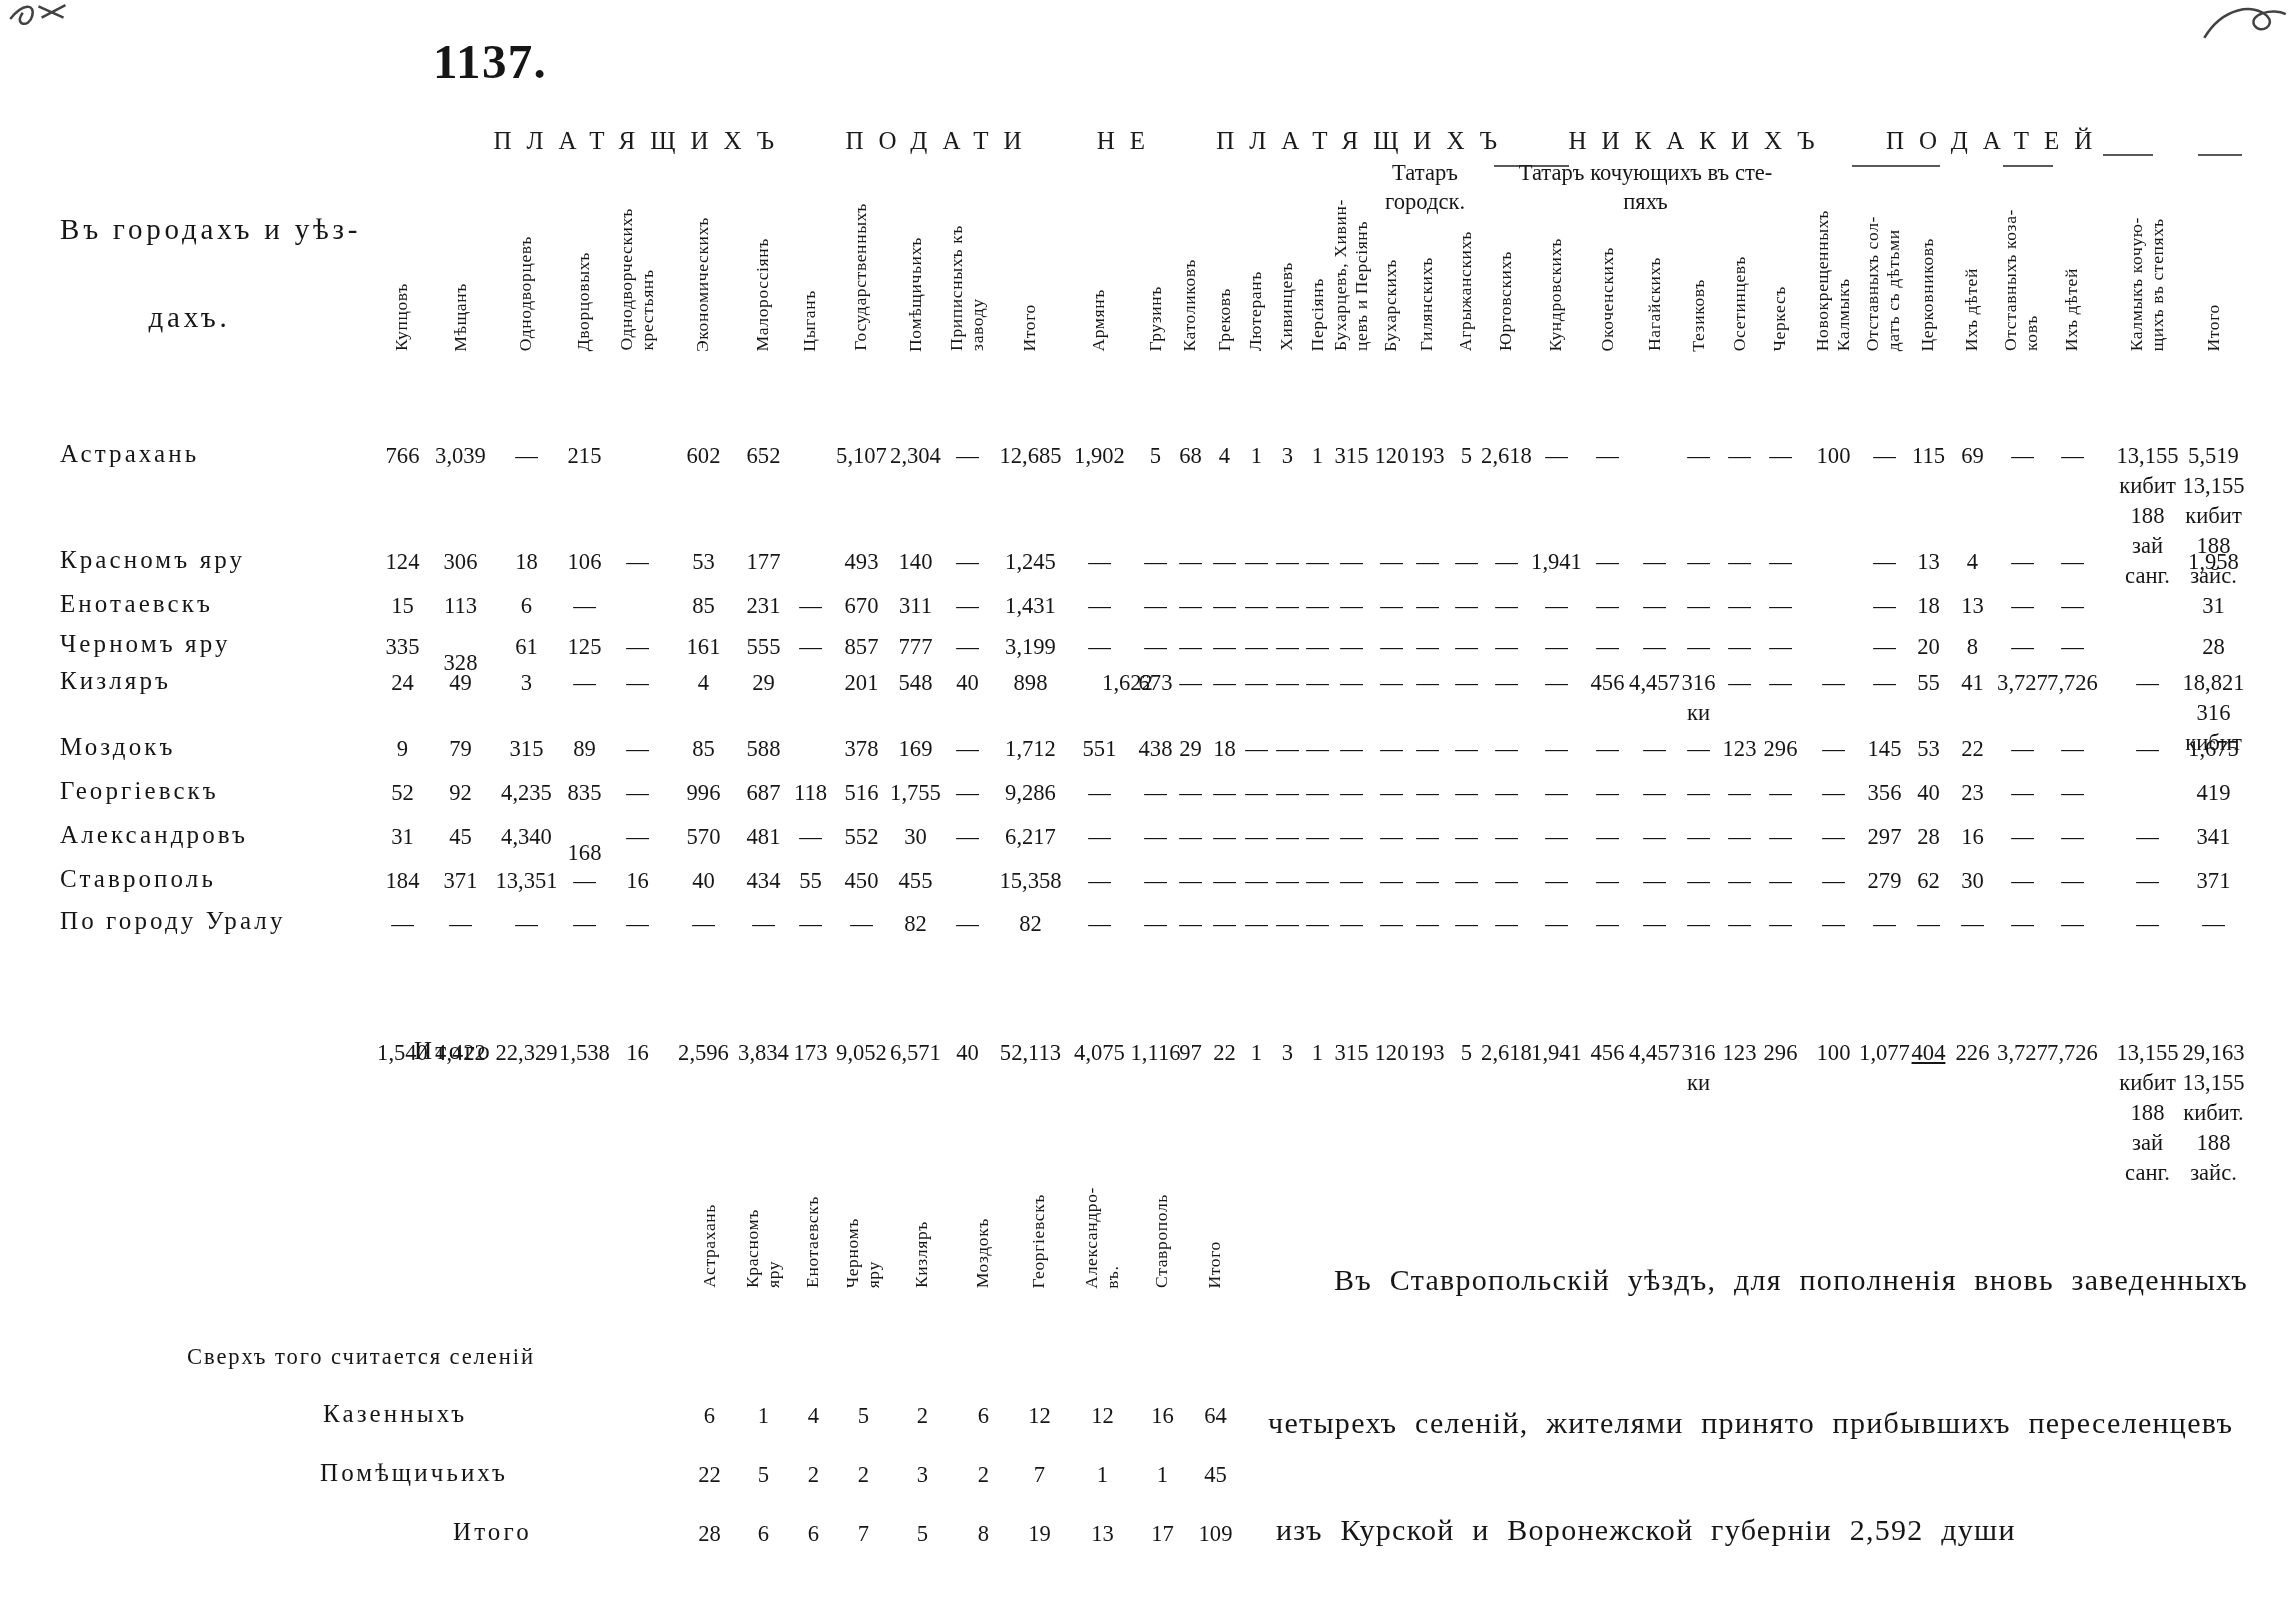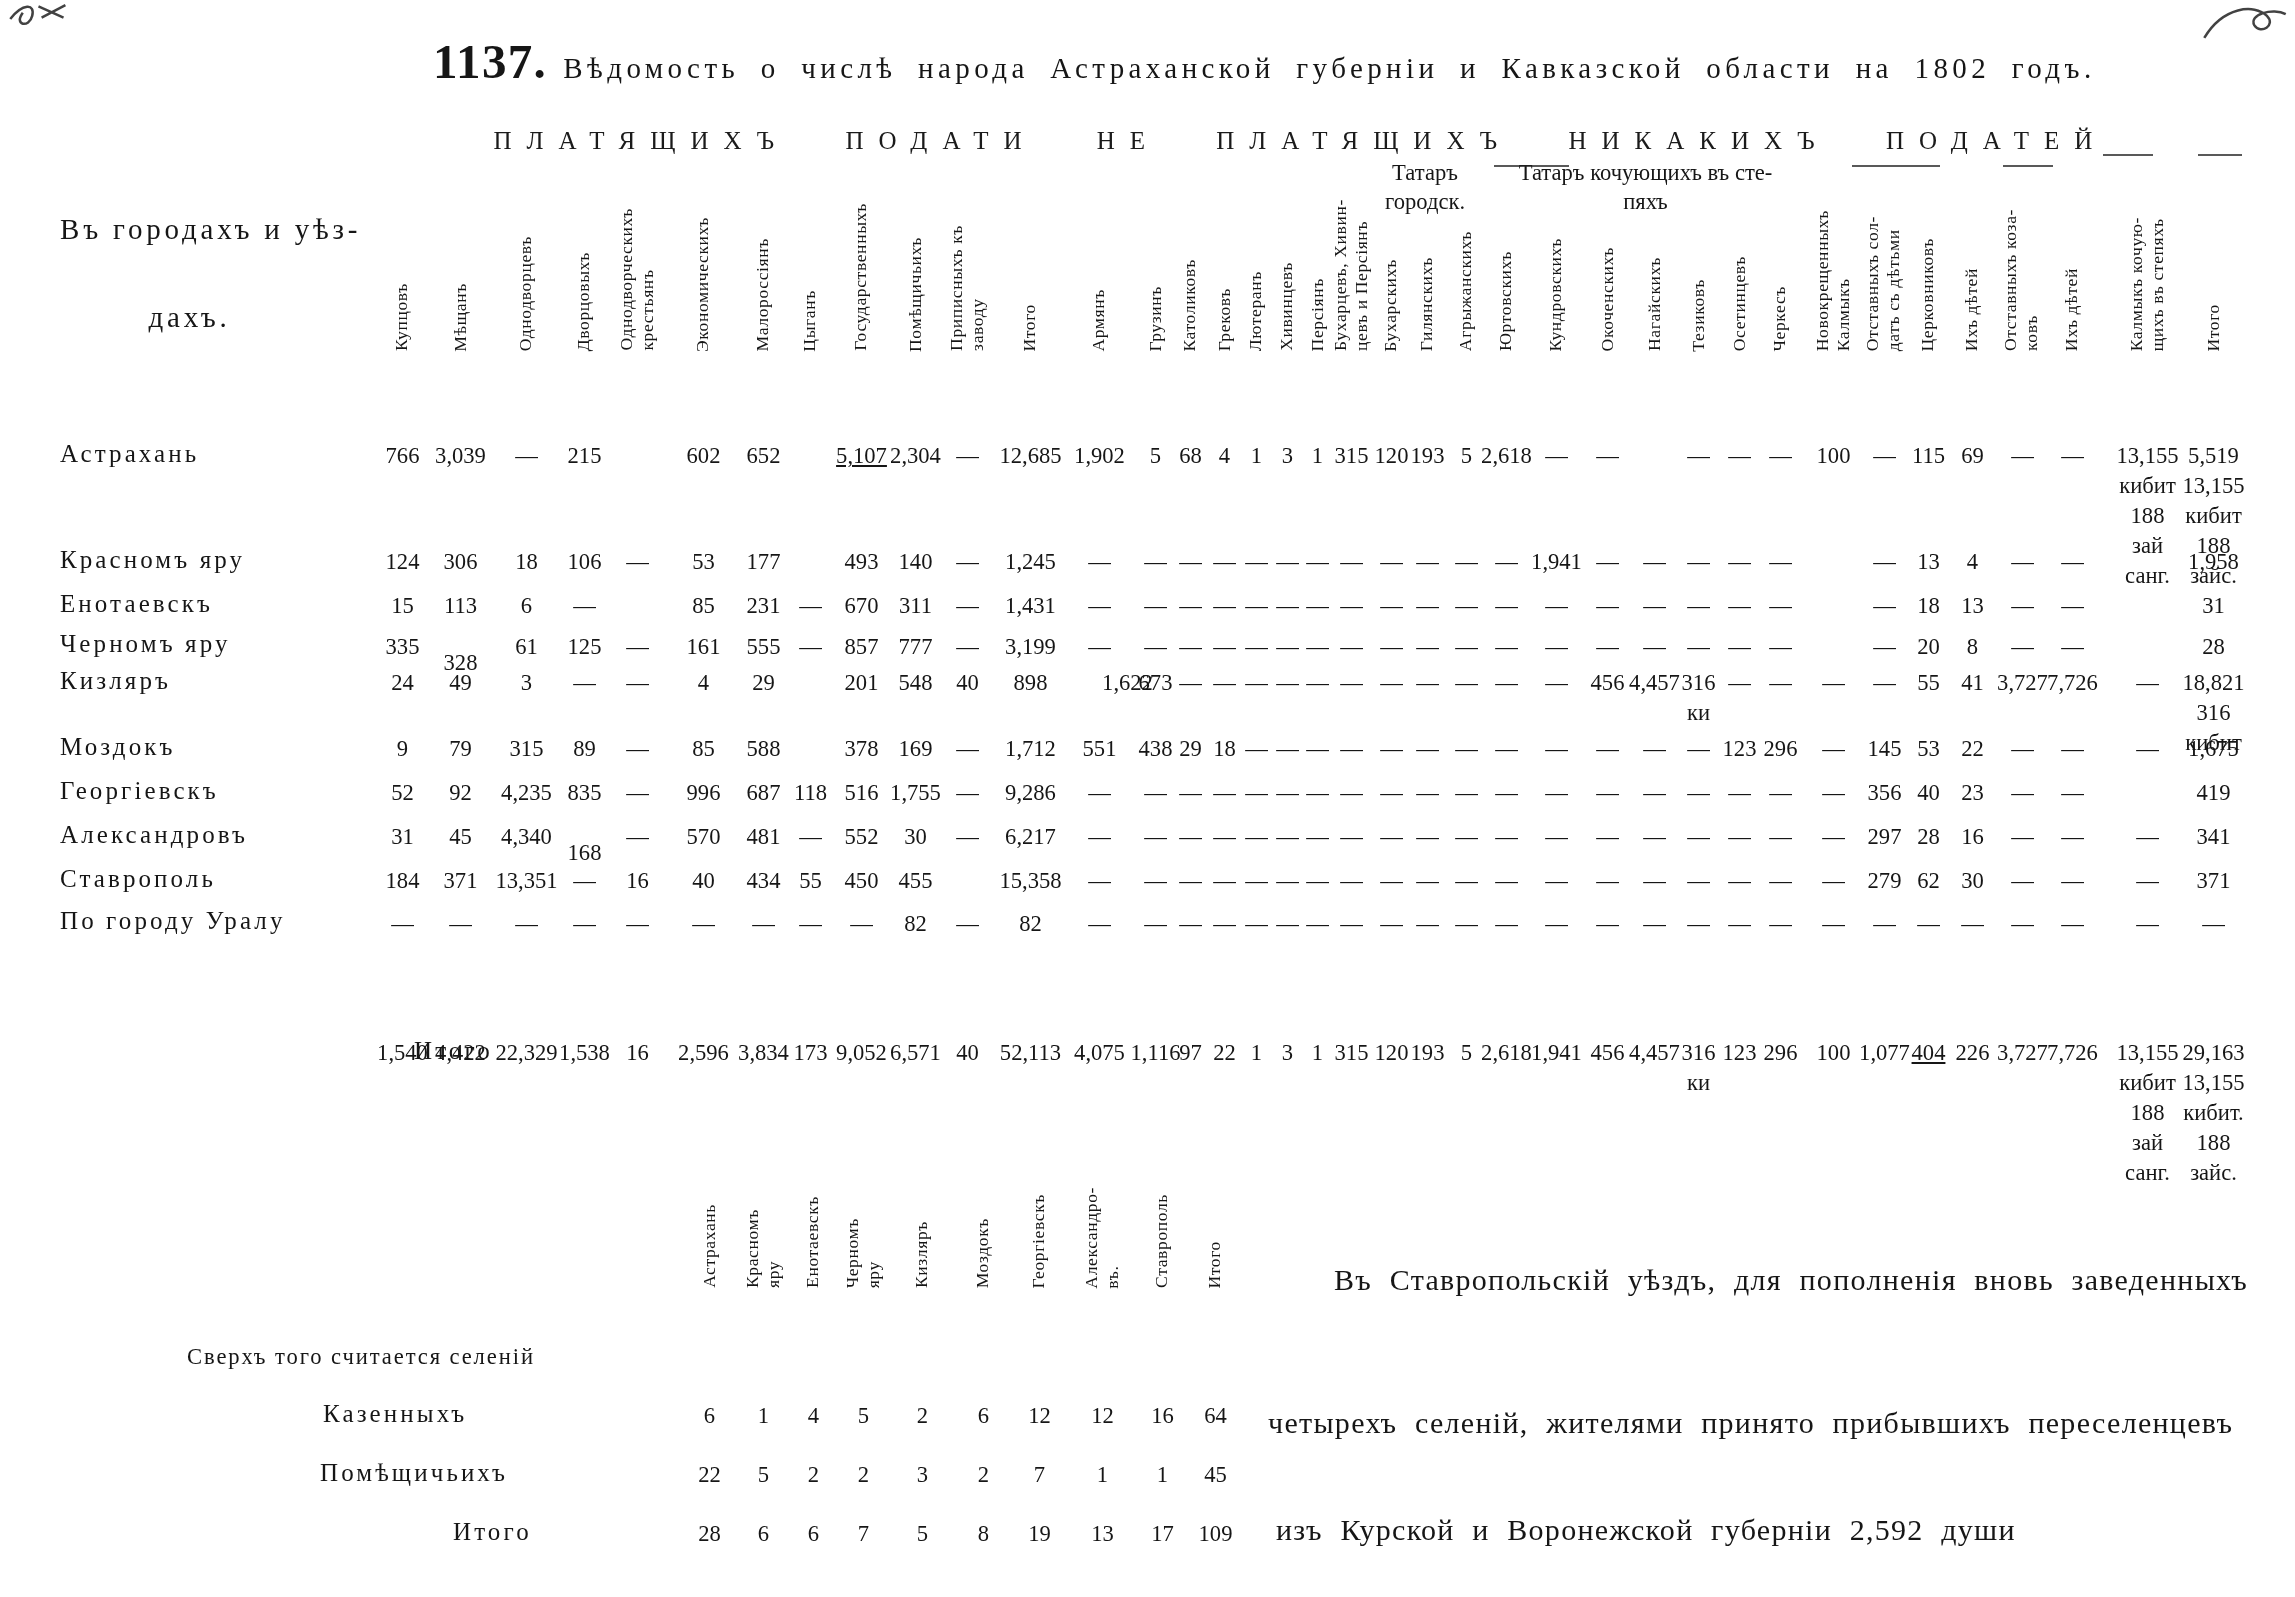--- a/index.html
+++ b/index.html
@@ -57,21 +57,20 @@
 
   <svg class="mark" style="left:3.8px;top:0;" width="94" height="63" viewBox="0 0 150 100">
     <path d="M10 30 C 30 5, 50 5, 45 25 C 40 45, 15 40, 30 20 M55 10 L95 28 M60 28 L98 8" fill="none" stroke="#222" stroke-width="4"></path>
   </svg>
   <svg class="mark" style="left:2198px;top:0;" width="94" height="57" viewBox="0 0 150 90">
     <path d="M10 60 C 40 10, 90 5, 110 25 C 125 40, 100 55, 90 40 C 80 22, 120 12, 140 22" fill="none" stroke="#222" stroke-width="4"></path>
   </svg>
 
   <div class="title">
     <span class="title-num">1137.</span>
-    <span class="title-text">Вѣдомость о числѣ народа Астраханской губерніи и Кавказской области на 1802 годъ.</span>
   </div>
 
   <div class="row-header">Въ городахъ и уѣз-
         дахъ.</div>
 
   <div class="group-header gh-payers">ПЛАТЯЩИХЪ ПОДАТИ</div>
   <div class="group-header gh-nonpayers">НЕ ПЛАТЯЩИХЪ НИКАКИХЪ ПОДАТЕЙ</div>
 
   <div class="sub-header sh-city">Татаръ
 городск.</div>
@@ -130,21 +129,21 @@
       <div class="vh" style="left: 2126px; top: 217px;">Калмыкъ кочую-
 щихъ въ степяхъ</div>
       <div class="vh" style="left: 2203px; top: 304px;">Итого</div>
       <div class="row-label" style="left: 60px; top: 440px;">Астрахань</div>
       <div class="cell" style="left: 402px; top: 441px;">766</div>
       <div class="cell" style="left: 460px; top: 441px;">3,039</div>
       <div class="cell" style="left: 526px; top: 441px;">—</div>
       <div class="cell" style="left: 584px; top: 441px;">215</div>
       <div class="cell" style="left: 703px; top: 441px;">602</div>
       <div class="cell" style="left: 763px; top: 441px;">652</div>
-      <div class="cell" style="left: 861px; top: 441px; text-decoration: underline;">5,107</div>
+      <div class="cell" style="left: 861px; top: 441px;">5,107</div>
       <div class="cell" style="left: 915px; top: 441px;">2,304</div>
       <div class="cell" style="left: 967px; top: 441px;">—</div>
       <div class="cell" style="left: 1030px; top: 441px;">12,685</div>
       <div class="cell" style="left: 1099px; top: 441px;">1,902</div>
       <div class="cell" style="left: 1155px; top: 441px;">5</div>
       <div class="cell" style="left: 1190px; top: 441px;">68</div>
       <div class="cell" style="left: 1224px; top: 441px;">4</div>
       <div class="cell" style="left: 1256px; top: 441px;">1</div>
       <div class="cell" style="left: 1287px; top: 441px;">3</div>
       <div class="cell" style="left: 1317px; top: 441px;">1</div>

